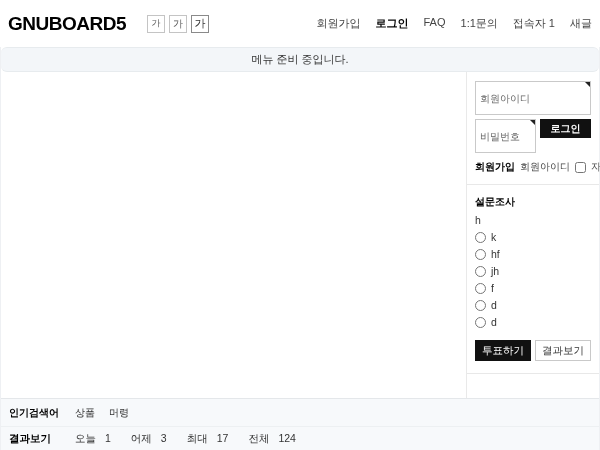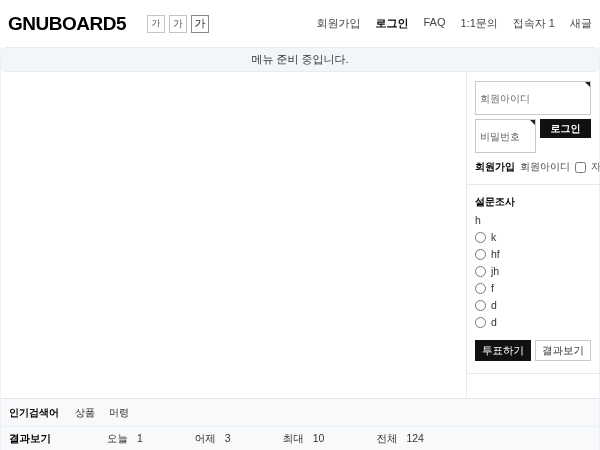--- a/index.html
+++ b/index.html
@@ -65,21 +65,21 @@
   
   .row-popular { height:28px; display:flex; align-items:center; background:#f7f9fb;
                  border-top:1px solid #e4e7ea; padding:0 8px; font-size:10px; }
   .row-visitors { height:24px; display:flex; align-items:center; background:#f7f9fb;
                   border-top:1px solid #edf0f2; padding:0 8px; font-size:10.5px; }
   .row-label { font-weight:bold; color:#000; width:66px; flex-shrink:0; }
   .keywords { display:flex; gap:14px; }
   .keywords a { color:#333; text-decoration:none; cursor:pointer; }
   .stats { display:flex; }
   .stat { display:flex; margin-right:20px; }
-  .stat .sname { color:#333; margin-right:9px;margin-left:32px; }
+  .stat .sname { color:#333; margin-right:9px; }
   .stat .sval { color:#333; }
 </style>
 </head>
 <body>
 
 <div class="header">
   <div class="logo">GNUBOARD5</div>
   <div class="font-btns">
     <button class="font-btn f1">가</button>
     <button class="font-btn f2">가</button>
@@ -178,21 +178,21 @@
       <span class="stat">
         <span class="sname">오늘</span>
         <span class="sval">1</span>
       </span>
       <span class="stat">
         <span class="sname">어제</span>
         <span class="sval">3</span>
       </span>
       <span class="stat">
         <span class="sname">최대</span>
-        <span class="sval">10</span>
+        <span class="sval">17</span>
       </span>
       <span class="stat">
         <span class="sname">전체</span>
         <span class="sval">124</span>
       </span>
     </span>
   </div>
 
 </div>
 

